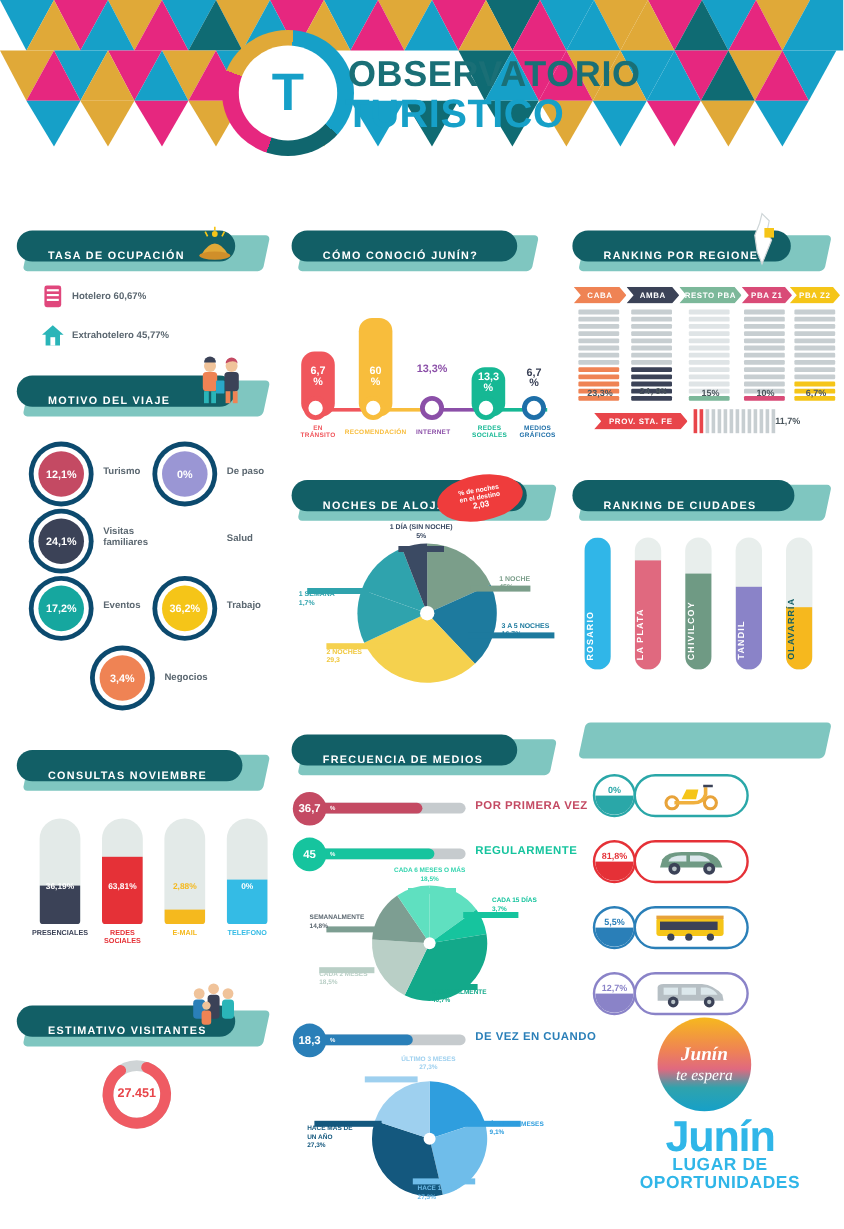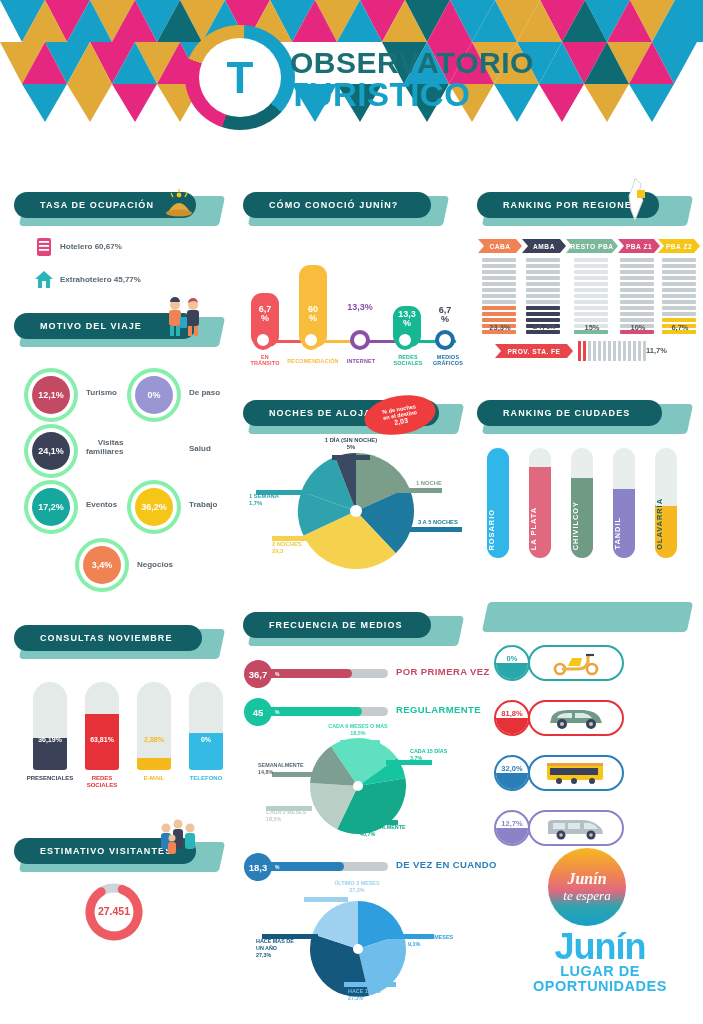--- a/index.html
+++ b/index.html
@@ -21,32 +21,32 @@
   .brand1 { position:absolute; left:290px; top:46px; font-size:30px; font-weight:bold; color:#1a6f76; letter-spacing:0.5px; }
   .brand2 { position:absolute; left:288px; top:76px; font-size:33px; font-weight:bold; color:#16a0c8; letter-spacing:0.5px; }
   .subtitle { position:absolute; left:0; top:148px; width:703px; text-align:center; font-size:12.5px; font-weight:bold; color:#12666d; letter-spacing:0.4px; }
   .subtitle .hl { color:#e6277f; }
 
   
   .banner { position:absolute; }
   .banner .back { position:absolute; left:8px; top:4px; height:30px; background:#7fc6c0;
       transform:skewX(-12deg); border-radius:4px; }
   .banner .front { position:absolute; left:0; top:0; height:26px; background:#125f66;
-      border-radius:13px; display:flex; align-items:center; padding-left:26px; }
+      border-radius:13px; display:flex; align-items:flex-end; padding-left:26px; }
   .banner .front span { color:#fff; font-size:9px; font-weight:bold; letter-spacing:1.1px; }
 
   .label { font-size:8px; color:#5b6770; font-weight:bold; }
   .tiny { font-size:5.2px; font-weight:bold; letter-spacing:.2px; }
 
   
-  .donut { position:absolute; width:54px; height:54px; border-radius:50%; background:#86efac; }
+  .donut { position:absolute; width:54px; height:54px; border-radius:50%; background:#0c4a6e; }
   .donut .mid { position:absolute; left:4px; top:4px; width:46px; height:46px; border-radius:50%; background:#fff; }
   .donut .core { position:absolute; left:8px; top:8px; width:38px; height:38px; border-radius:50%;
       display:flex; align-items:center; justify-content:center; color:#fff; font-size:9px; font-weight:bold; }
-  .donut-lab { position:absolute; font-size:8px; font-weight:bold; color:#5b6770; line-height:1.15;text-align:right; }
+  .donut-lab { position:absolute; font-size:8px; font-weight:bold; color:#5b6770; line-height:1.15; }
 
   
   .pill { position:absolute; border-radius:11px; }
   .pillcirc { position:absolute; width:20px; height:20px; border-radius:50%; background:#fff; border:4px solid; }
   .pillval { position:absolute; text-align:center; font-weight:bold; font-size:9px; line-height:1.05; }
   .pillname { position:absolute; text-align:center; font-size:5.4px; font-weight:bold; line-height:1.2; letter-spacing:.2px; }
   .conline { position:absolute; height:3px; }
 
   
   .tag { position:absolute; height:14px; display:flex; align-items:center; justify-content:center;
@@ -652,21 +652,21 @@
       <path d="M29 8 L37 8 Q43 9 46 13 L29 13 Z" fill="#dce8ec"></path>
       <circle cx="16" cy="19" r="5" fill="#3b4257"></circle>
         <circle cx="16" cy="19" r="2" fill="#b9c4c8"></circle>
       <circle cx="45" cy="19" r="5" fill="#3b4257"></circle>
         <circle cx="45" cy="19" r="2" fill="#b9c4c8"></circle>
     </svg>
   </div>
 
   <div class="tcirc" style="left:494px; top:755px; border-color:#2a7fb8;">
     <div class="half" style="background:#2a7fb8;"></div>
-    <div class="pv" style="color:#2a7fb8;">32,0%</div>
+    <div class="pv" style="color:#2a7fb8;">5,5%</div>
   </div>
   <div class="tbox" style="left:528px; top:755px; width:96px; border-color:#2a7fb8;">
     <svg width="64" height="26">
       <rect x="3" y="5" width="56" height="15" rx="2" fill="#f5c518"></rect>
       <rect x="6" y="8" width="48" height="7" fill="#3b4257"></rect>
       <rect x="3" y="3" width="56" height="3" fill="#e8a33a"></rect>
       <circle cx="15" cy="21" r="3" fill="#3b4257"></circle>
         <circle cx="30" cy="21" r="3" fill="#3b4257"></circle>
         <circle cx="48" cy="21" r="3" fill="#3b4257"></circle>
     </svg>

